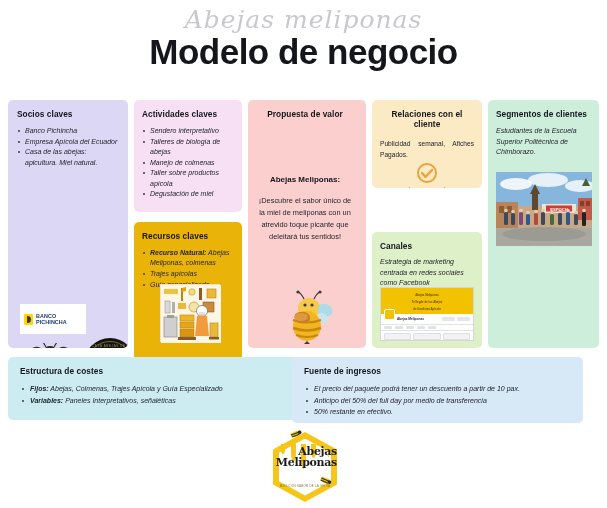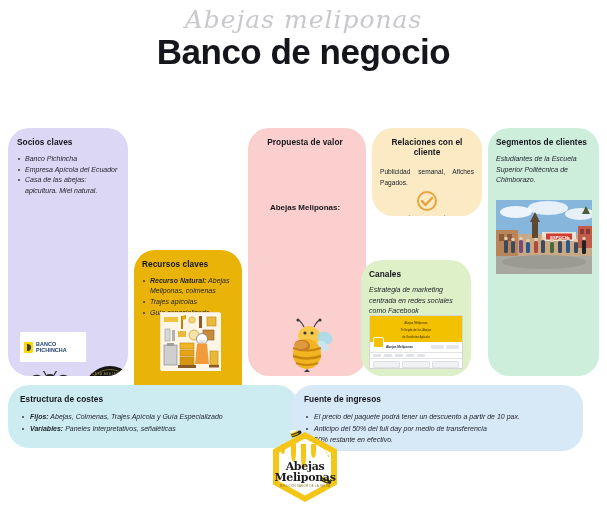--- a/index.html
+++ b/index.html
@@ -26,21 +26,21 @@
     font-family: "Liberation Sans", sans-serif;
     font-weight: bold;
     font-size: 35px;
     color: #14161c;
     line-height: 42px;
     letter-spacing: -0.5px;
     margin-top: -4px;
   }
 
   
-  .blk { position: absolute; border-radius: 21px; overflow: hidden; margin-top: 28px; }
+  .blk { position: absolute; border-radius: 5px; overflow: hidden; }
   .blk-title {
     font-weight: bold;
     font-size: 8.3px;
     color: #14161c;
     letter-spacing: 0.05px;
   }
   ul.bl { list-style: none; }
   ul.bl li {
     position: relative;
     padding-left: 8px;
@@ -59,21 +59,21 @@
     border-radius: 50%;
   }
   .bold-it { font-weight: bold; font-style: italic; }
 
   
   #socios       { left: 8px;   top: 100px; width: 120px; height: 248px; background: #ddd7f6; padding: 9px 9px 0 9px; }
   #actividades  { left: 134px; top: 100px; width: 108px; height: 112px; background: #f7dff4; padding: 9px 8px 0 8px; }
   #recursos     { left: 134px; top: 222px; width: 108px; height: 156px; background: #eab308; padding: 9px 8px 16px 8px; }
   #propuesta    { left: 248px; top: 100px; width: 118px; height: 248px; background: #fbcfcd; padding: 9px 12px 0 8px; }
   #relaciones   { left: 372px; top: 100px; width: 110px; height: 88px; background: #fbeac4; padding: 9px 8px 0 8px; }
-  #canales      { left: 361px; top: 232px; width: 110px; height: 116px; background: #ddf0c7; padding: 9px 8px 0 8px; }
+  #canales      { left: 372px; top: 232px; width: 110px; height: 116px; background: #ddf0c7; padding: 9px 8px 0 8px; }
   #segmentos    { left: 488px; top: 100px; width: 111px; height: 248px; background: #cdeedb; padding: 9px 8px 0 8px; }
   #costes       { left: 8px;   top: 357px; width: 290px; height: 63px; background: #cdecf2; padding: 9px 12px 0 12px; }
   #ingresos     { left: 292px; top: 357px; width: 291px; height: 66px; background: #d7e8f7; padding: 9px 12px 0 12px; }
 
   #socios .blk-title, #actividades .blk-title, #recursos .blk-title,
   #canales .blk-title, #segmentos .blk-title, #costes .blk-title,
   #ingresos .blk-title { text-align: left; }
   #propuesta .blk-title, #relaciones .blk-title { text-align: center; }
 
   #socios ul.bl, #actividades ul.bl, #recursos ul.bl { margin-top: 7px; }
@@ -156,37 +156,37 @@
   .hex {
     width: 64px; height: 70px; background: #f5c518;
     clip-path: polygon(50% 0%, 100% 25%, 100% 75%, 50% 100%, 0% 75%, 0% 25%);
   }
   .hex-in {
     position: absolute; left: 6px; top: 6.5px; width: 52px; height: 57px; background: #ffffff;
     clip-path: polygon(50% 0%, 100% 25%, 100% 75%, 50% 100%, 0% 75%, 0% 25%);
   }
   .drip { position: absolute; background: #f5c518; border-radius: 0 0 50% 50%; }
   .logo-word {
-    position: absolute; left: 18px; top: 32px; width: 64px; text-align: center;
+    position: absolute; left: 18px; top: 17px; width: 64px; text-align: right;
     font-family: "DejaVu Serif", serif; font-weight: bold;
     font-size: 11px; line-height: 10.5px; color: #1b1b1b; letter-spacing: -0.3px;
   }
   .logo-tag {
     position: absolute; left: 18px; top: 54px; width: 64px; text-align: center;
     font-size: 3px; color: #8a7a2e; letter-spacing: 0.2px;
   }
 </style>
 </head>
 <body>
 
 <div id="canvas">
 
   <div class="hdr">
     <div class="hdr-script">Abejas meliponas</div>
-    <div class="hdr-main">Banco de negocio</div>
+    <div class="hdr-main">Modelo de negocio</div>
   </div>
 
   <div class="blk" id="socios">
     <div class="blk-title">Socios claves</div>
     <ul class="bl">
       <li>Banco Pichincha</li>
       <li>Empresa Apícola del Ecuador</li>
       <li>Casa de las abejas: apicultura. Miel natural.</li>
     </ul>
 
@@ -212,20 +212,30 @@
       
     </div>
 
     <div class="logo-apic">
       <div class="apic-ring"></div>
       <div class="apic-top">CASA ABEJAS DEL ECUADOR</div>
 
     </div>
   </div>
 
+  <div class="blk" id="actividades">
+    <div class="blk-title">Actividades claves</div>
+    <ul class="bl">
+      <li>Sendero interpretativo</li>
+      <li>Talleres de biología de abejas</li>
+      <li>Manejo de colmenas</li>
+      <li>Taller sobre productos apícola</li>
+      <li>Degustación de miel</li>
+    </ul>
+  </div>
 
   <div class="blk" id="recursos">
     <div class="blk-title">Recursos claves</div>
     <ul class="bl">
       <li><span class="bold-it">Recurso Natural:</span><span> Abejas Meliponas, colmenas</span></li>
       <li><span>Trajes apícolas</span></li>
       <li><span>Guía especializado</span></li>
     </ul>
     <div class="res-img">
       <svg width="60" height="58" viewBox="0 0 60 58">
@@ -252,20 +262,21 @@
         <rect x="17" y="52" width="18" height="3" fill="#8b5a2b"></rect>
         <rect x="49" y="38" width="8" height="14" fill="#e8b93d" stroke="#b8860b" stroke-width="0.6"></rect>
         <rect x="48" y="52" width="10" height="2.5" fill="#8b5a2b"></rect>
       </svg>
     </div>
   </div>
 
   <div class="blk" id="propuesta">
     <div class="blk-title">Propuesta de valor</div>
     <div class="prop-sub">Abejas Meliponas:</div>
+    <div class="prop-txt">¡Descubre el sabor único de la miel de meliponas con un atrevido toque picante que deleitará tus sentidos!</div>
     <div class="prop-img">
       <svg width="56" height="54" viewBox="0 0 56 54">
         <ellipse cx="30" cy="18" rx="11" ry="10" fill="#f7c948"></ellipse>
         <circle cx="26" cy="15" r="1.6" fill="#3b3b3b"></circle>
         <circle cx="33" cy="15" r="1.6" fill="#3b3b3b"></circle>
         <path d="M25 9 q-3 -6 -6 -7 M35 9 q3 -6 6 -7" stroke="#3b3b3b" stroke-width="1.2" fill="none"></path>
         <circle cx="19" cy="2" r="1.6" fill="#3b3b3b"></circle>
         <circle cx="41" cy="2" r="1.6" fill="#3b3b3b"></circle>
         <ellipse cx="46" cy="20" rx="8" ry="6" fill="#9fdcef" opacity="0.8" transform="rotate(20 46 20)"></ellipse>
         <ellipse cx="44" cy="28" rx="6" ry="4.5" fill="#bfe8f5" opacity="0.8" transform="rotate(40 44 28)"></ellipse>

